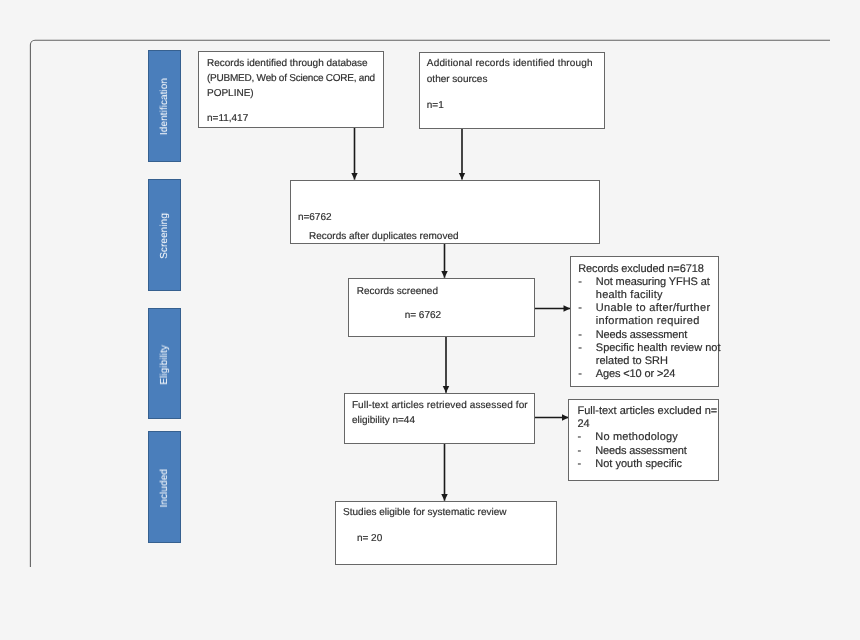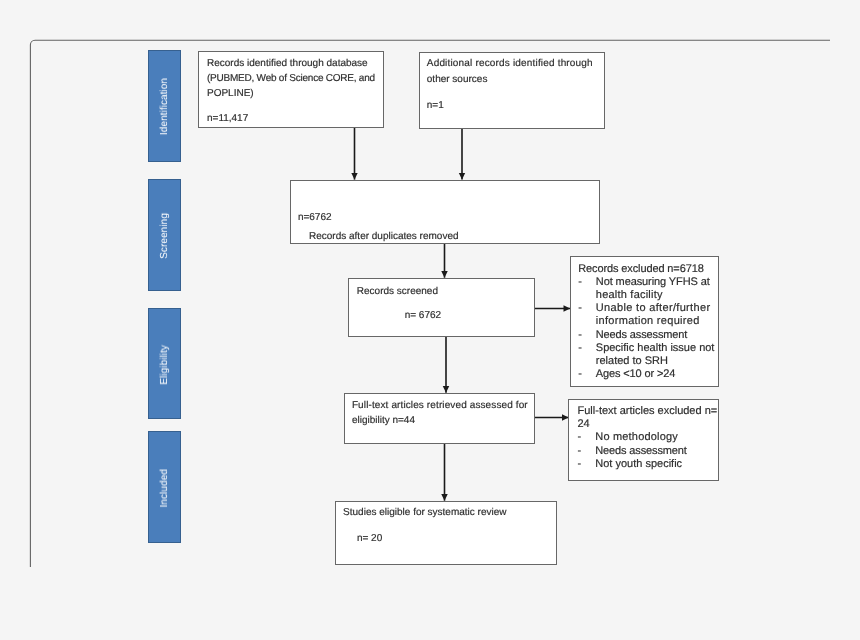--- a/index.html
+++ b/index.html
@@ -95,21 +95,21 @@
       <div class="tx sm" style="left: 578.3px; top: 263.5px; letter-spacing: -0.12px;">Records excluded n=6718</div>
       <div class="tx sm" style="left: 578.3px; top: 276.7px;">-</div>
       <div class="tx sm" style="left: 595.8px; top: 276.7px; letter-spacing: -0.1px;">Not measuring YFHS at</div>
       <div class="tx sm" style="left: 595.8px; top: 289.9px; letter-spacing: 0.22px;">health facility</div>
       <div class="tx sm" style="left: 578.3px; top: 303.1px;">-</div>
       <div class="tx sm" style="left: 595.8px; top: 303.1px; letter-spacing: 0.33px;">Unable to after/further</div>
       <div class="tx sm" style="left: 595.8px; top: 316.3px; letter-spacing: 0.3px;">information required</div>
       <div class="tx sm" style="left: 578.3px; top: 329.5px;">-</div>
       <div class="tx sm" style="left: 595.8px; top: 329.5px; letter-spacing: -0.13px;">Needs assessment</div>
       <div class="tx sm" style="left: 578.3px; top: 342.7px;">-</div>
-      <div class="tx sm" style="left: 595.8px; top: 342.7px;">Specific health issue not</div>
+      <div class="tx sm" style="left: 595.8px; top: 342.7px;">Specific health review not</div>
       <div class="tx sm" style="left: 595.8px; top: 355.9px;">related to SRH</div>
       <div class="tx sm" style="left: 578.3px; top: 369.1px;">-</div>
       <div class="tx sm" style="left: 595.8px; top: 369.1px; letter-spacing: -0.13px;">Ages &lt;10 or &gt;24</div>
       <div class="tx sm" style="left: 577.5px; top: 406px; letter-spacing: 0px;">Full-text articles excluded n=</div>
       <div class="tx sm" style="left: 577.5px; top: 419.2px;">24</div>
       <div class="tx sm" style="left: 577.5px; top: 432.4px;">-</div>
       <div class="tx sm" style="left: 595.3px; top: 432.4px; letter-spacing: 0.18px;">No methodology</div>
       <div class="tx sm" style="left: 577.5px; top: 445.6px;">-</div>
       <div class="tx sm" style="left: 595.3px; top: 445.6px; letter-spacing: -0.13px;">Needs assessment</div>
       <div class="tx sm" style="left: 577.5px; top: 458.8px;">-</div>

